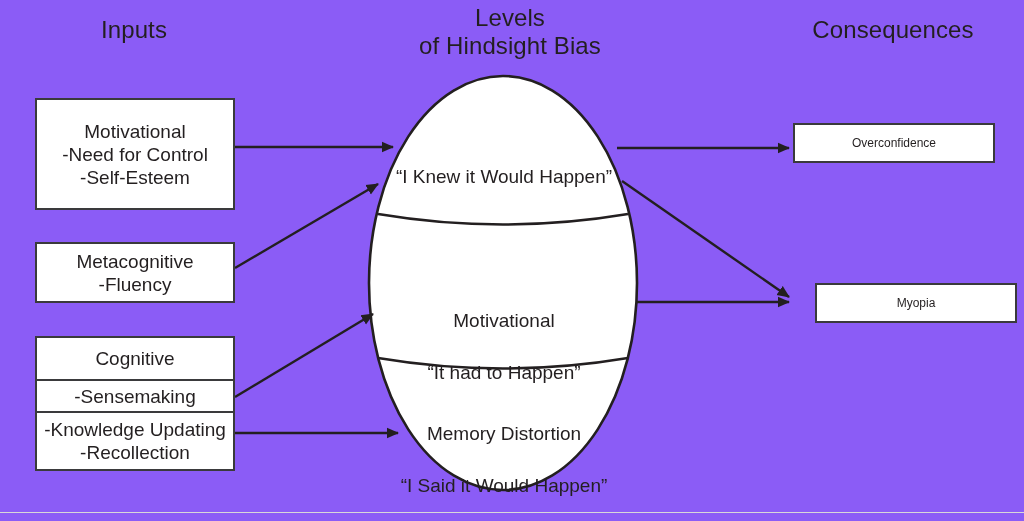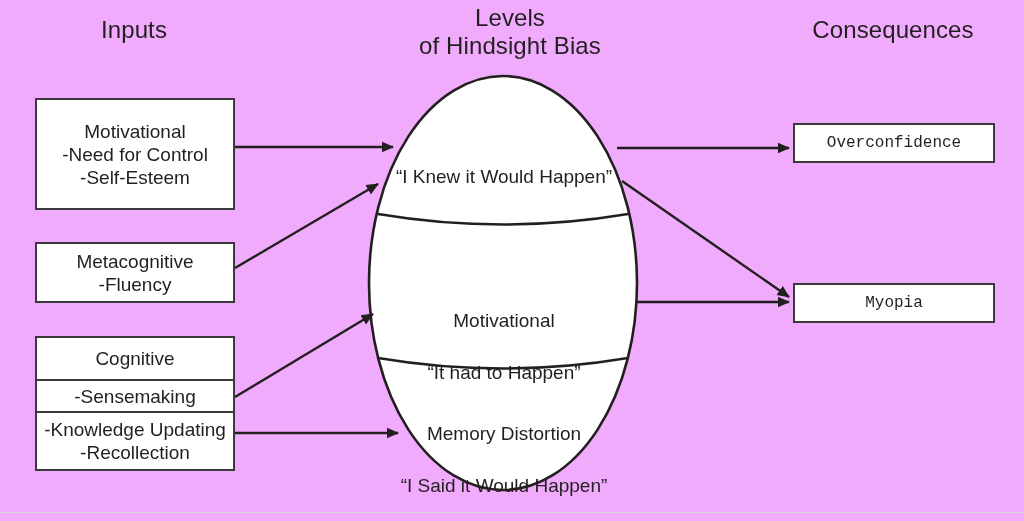--- a/index.html
+++ b/index.html
@@ -9,21 +9,21 @@
     background: #ffffff;
   }
   body {
     font-family: "Liberation Sans", sans-serif;
     color: #231f20;
   }
   #figure {
     position: relative;
     width: 1024px;
     height: 521px;
-    background: #f0abfc;
+    background: #8b5cf6;
     overflow: hidden;
   }
   #figure svg.layer {
     position: absolute;
     left: 0;
     top: 0;
     width: 1024px;
     height: 521px;
   }
 
@@ -71,23 +71,23 @@
   }
 
   #box-motivational { left: 35px;  top: 98px;  width: 200px; height: 112px; }
   #box-metacognitive{ left: 35px;  top: 242px; width: 200px; height: 61px; }
   #box-cognitive    { left: 35px;  top: 336px; width: 200px; height: 135px; }
   #box-cognitive .cell-title   { flex: 0 0 41px; }
   #box-cognitive .cell-sense   { flex: 0 0 32px; }
   #box-cognitive .cell-rest    { flex: 1 1 auto; }
 
   #box-overconfidence { left: 793px; top: 123px; width: 202px; height: 40px; }
-  #box-myopia         { left: 793px; top: 283px; width: 202px; height: 40px; }
+  #box-myopia         { left: 815px; top: 283px; width: 202px; height: 40px; }
   #box-overconfidence .cell,
-  #box-myopia .cell { font-size: 16px; font-family: Liberation Mono, monospace; }
+  #box-myopia .cell { font-size: 12px; }
 
   
   .level-label {
     position: absolute;
     text-align: center;
     font-size: 19px;
     line-height: 26px;
     color: #231f20;
     white-space: pre-line;
   }

